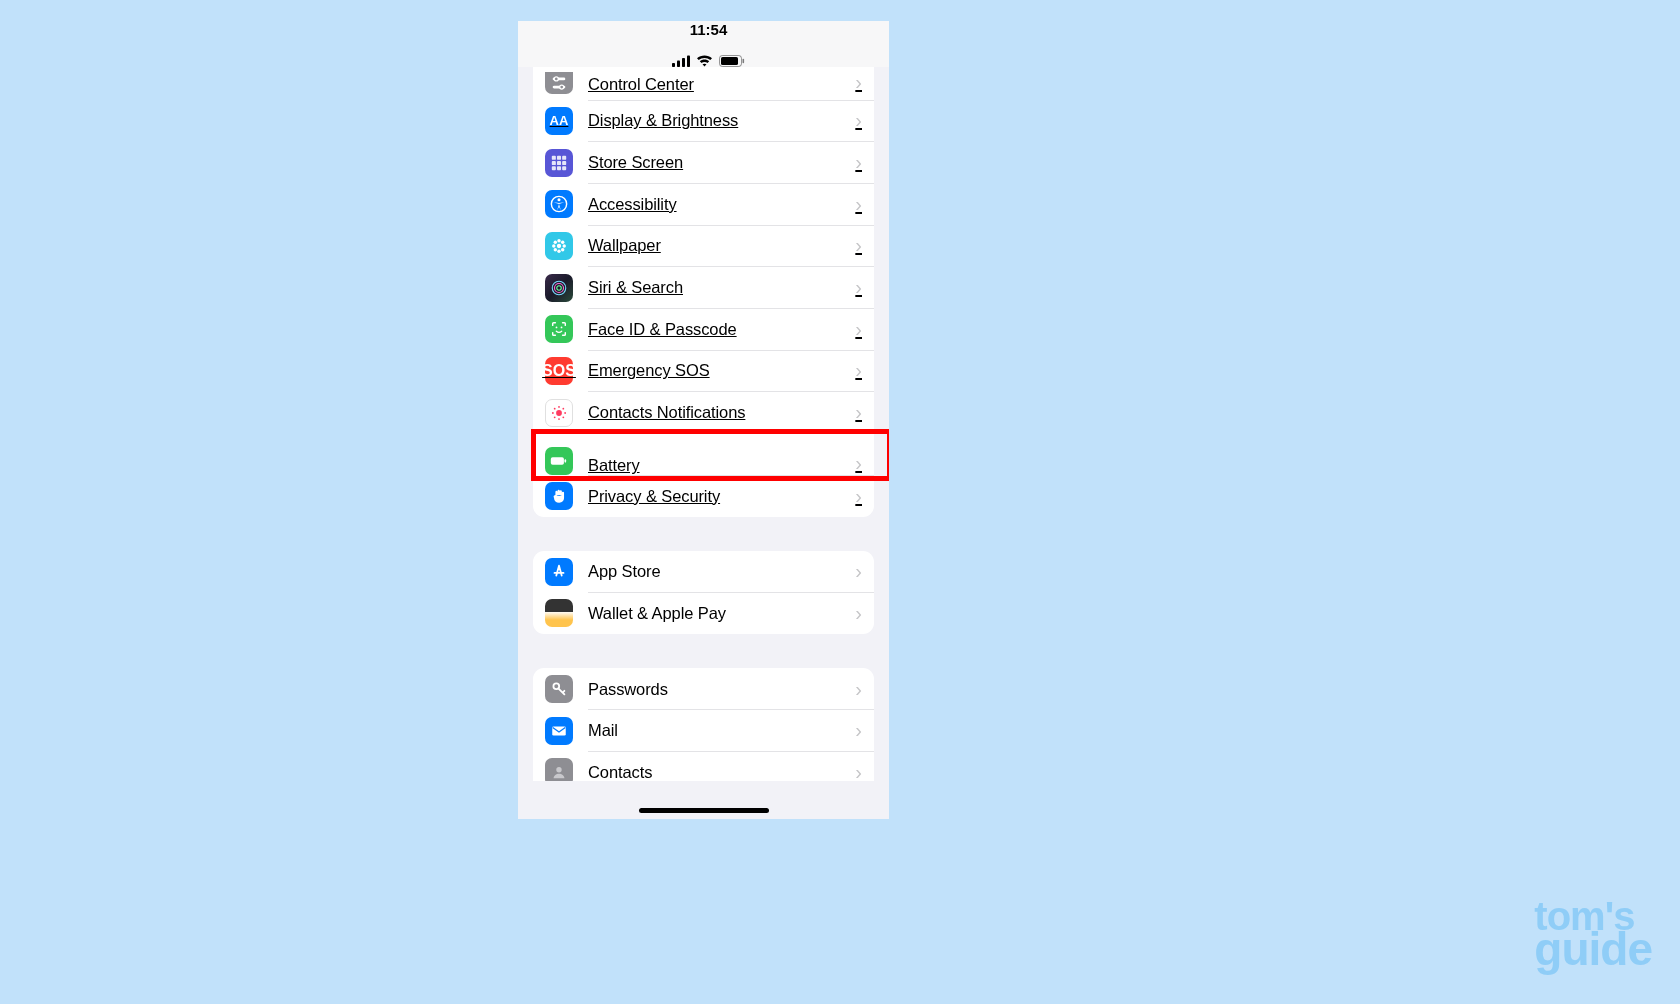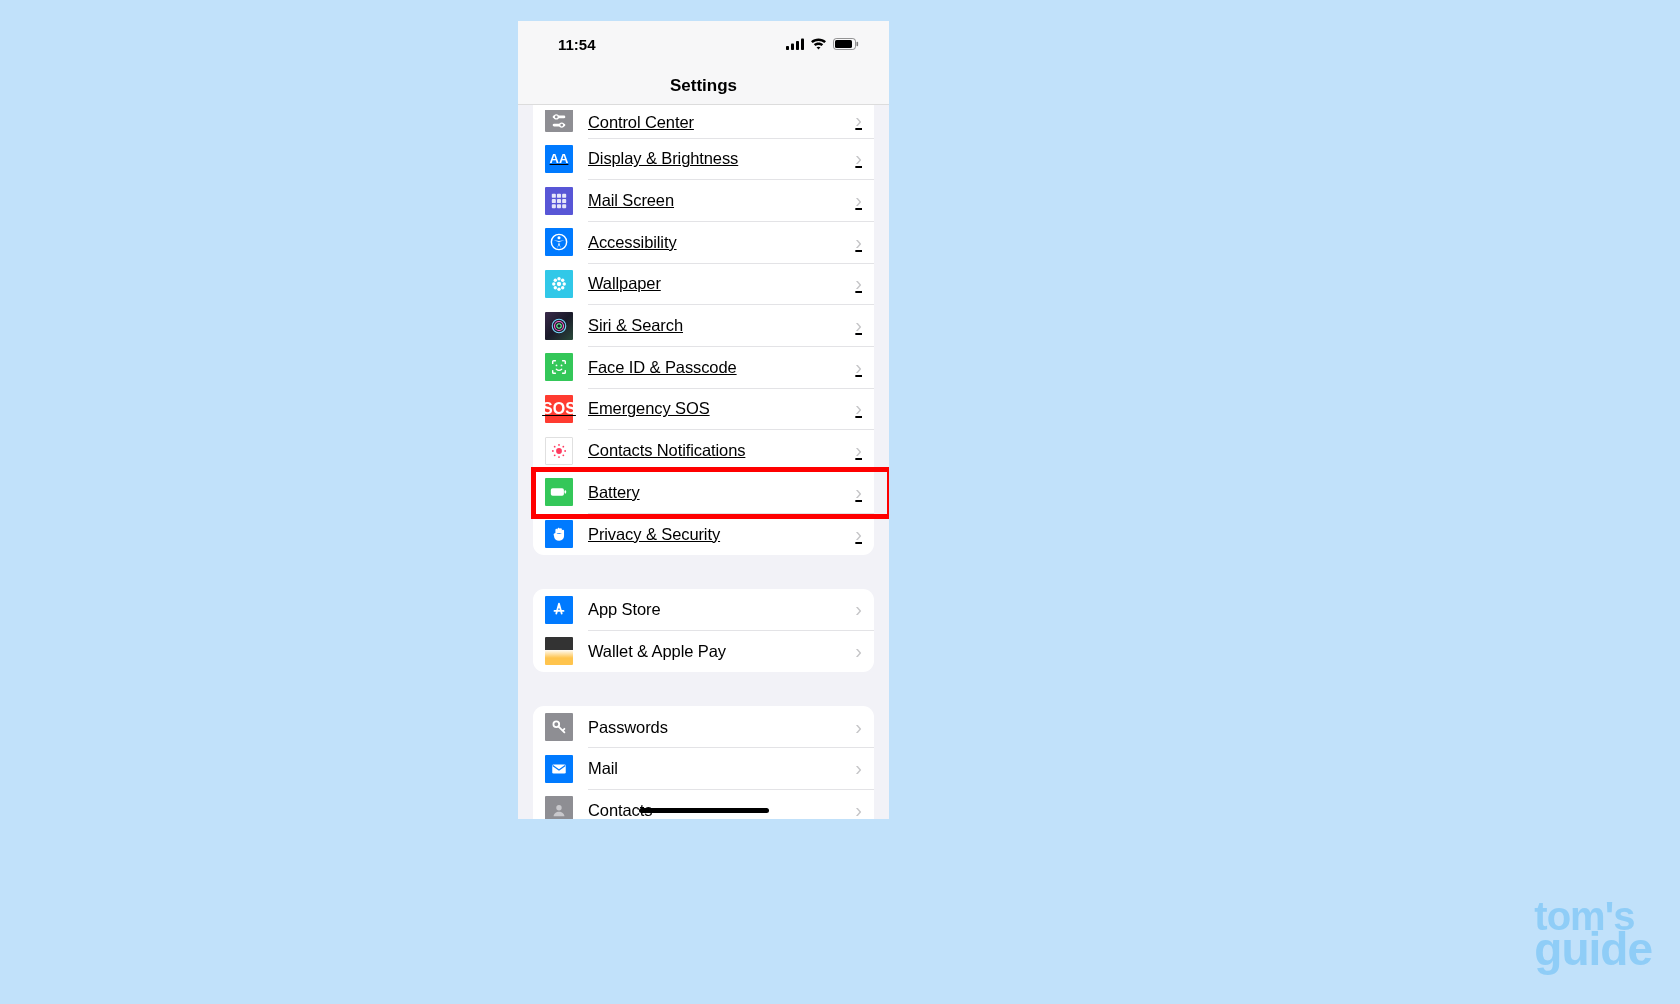--- a/index.html
+++ b/index.html
@@ -20,20 +20,21 @@
     background: #f2f2f7;
     overflow: hidden;
   }
   .status-bar {
     height: 46px;
     background: #f7f7f8;
     display: flex;
     align-items: center;
     justify-content: space-between;
     padding: 0 30px 0 40px;
+    flex-direction: column;
   }
   .status-time {
     font-size: 15px;
     font-weight: 600;
     color: #000;
   }
   .status-icons {
     display: flex;
     align-items: center;
     gap: 6px;
@@ -86,21 +87,21 @@
     left: 55px;
     right: 0;
     bottom: 0;
     height: 0.5px;
     background: #e3e3e6;
   }
   .row:last-child .sep { display: none; }
   .icon-tile {
     width: 28px;
     height: 28px;
-    border-radius: 1px;
+    border-radius: 7px;
     flex: 0 0 28px;
     margin-right: 15px;
     display: flex;
     align-items: center;
     justify-content: center;
     color: #fff;
   }
   .row.first-row .icon-tile {
     height: 22px;
     align-self: flex-end;
@@ -182,23 +183,20 @@
           <path d="M8.5 11.5 L6.5 9.3 C7.6 8.4 9.4 8.4 10.5 9.3 Z M3.8 6.3 C6.3 4 10.7 4 13.2 6.3 L11.5 8.1 C9.8 6.7 7.2 6.7 5.5 8.1 Z M1 3.3 C5 -0.3 12 -0.3 16 3.3 L14.3 5.1 C11.1 2.3 5.9 2.3 2.7 5.1 Z" fill="#000"></path>
         </svg>
       <svg width="26" height="12" viewBox="0 0 26 12">
           <rect x="0.5" y="0.5" width="22" height="11" rx="2.8" fill="none" stroke="#000" stroke-opacity="0.4" stroke-width="1"></rect>
           <rect x="2" y="2" width="17" height="8" rx="1.6" fill="#000"></rect>
           <rect x="23.5" y="3.8" width="1.6" height="4.4" rx="0.8" fill="#000" fill-opacity="0.5"></rect>
         </svg>
     </div>
   </div>
 
-  <div class="nav-bar">
-    <div class="nav-title">Settings</div>
-  </div>
 
   <div class="scroll-area" id="scroll-area">
 
   <div class="group first">
         <div class="row first-row">
           <div class="icon-tile bg-gray">
             <svg viewBox="0 0 20 20">
               <rect x="3" y="4" width="14" height="3" rx="1.5" fill="#fff"></rect>
               <circle cx="7" cy="5.5" r="2.2" fill="#8e8e93" stroke="#fff" stroke-width="1.4"></circle>
               <rect x="3" y="13" width="14" height="3" rx="1.5" fill="#fff"></rect>
@@ -224,21 +222,21 @@
               <rect x="7.75" y="2" width="4.5" height="4.5" rx="1" fill="#fff" fill-opacity="0.85"></rect>
               <rect x="13.5" y="2" width="4.5" height="4.5" rx="1" fill="#fff" fill-opacity="0.85"></rect>
               <rect x="2" y="7.75" width="4.5" height="4.5" rx="1" fill="#fff" fill-opacity="0.85"></rect>
               <rect x="7.75" y="7.75" width="4.5" height="4.5" rx="1" fill="#fff" fill-opacity="0.85"></rect>
               <rect x="13.5" y="7.75" width="4.5" height="4.5" rx="1" fill="#fff" fill-opacity="0.85"></rect>
               <rect x="2" y="13.5" width="4.5" height="4.5" rx="1" fill="#fff" fill-opacity="0.85"></rect>
               <rect x="7.75" y="13.5" width="4.5" height="4.5" rx="1" fill="#fff" fill-opacity="0.85"></rect>
               <rect x="13.5" y="13.5" width="4.5" height="4.5" rx="1" fill="#fff" fill-opacity="0.85"></rect>
             </svg>
           </div>
-          <div class="label">Mail Screen</div>
+          <div class="label">Store Screen</div>
           <div class="chevron">›</div>
           <div class="sep"></div>
         </div>
         <div class="row">
           <div class="icon-tile bg-blue">
             <svg viewBox="0 0 20 20">
               <circle cx="10" cy="10" r="8.5" fill="none" stroke="#fff" stroke-width="1.6"></circle>
               <circle cx="10" cy="5.2" r="1.7" fill="#fff"></circle>
               <path d="M4 8 L10 9 L16 8 L10 10 L12 17 L10 13 L8 17 L10 10 Z" fill="#fff"></path>
             </svg>
@@ -313,21 +311,21 @@
                 <circle cx="14.8" cy="5.2" r="1"></circle>
                 <circle cx="5.2" cy="14.8" r="1"></circle>
                 <circle cx="14.8" cy="14.8" r="1"></circle>
               </g>
             </svg>
           </div>
           <div class="label">Contacts Notifications</div>
           <div class="chevron">›</div>
           <div class="sep"></div>
         </div>
-        <div class="row" style="position: relative;">
+        <div class="row" style="position: relative; align-items: flex-end;">
           <div class="icon-tile bg-green">
             <svg viewBox="0 0 22 14">
               <rect x="1" y="2.5" width="16" height="9" rx="2.2" fill="#fff"></rect>
               <rect x="17.7" y="5" width="2" height="4" rx="1" fill="#fff"></rect>
             </svg>
           </div>
           <div class="label">Battery</div>
           <div class="chevron">›</div>
           <div class="sep"></div>
           <div class="highlight-box" style="inset: -5px -18px -6px -2px;"></div>

